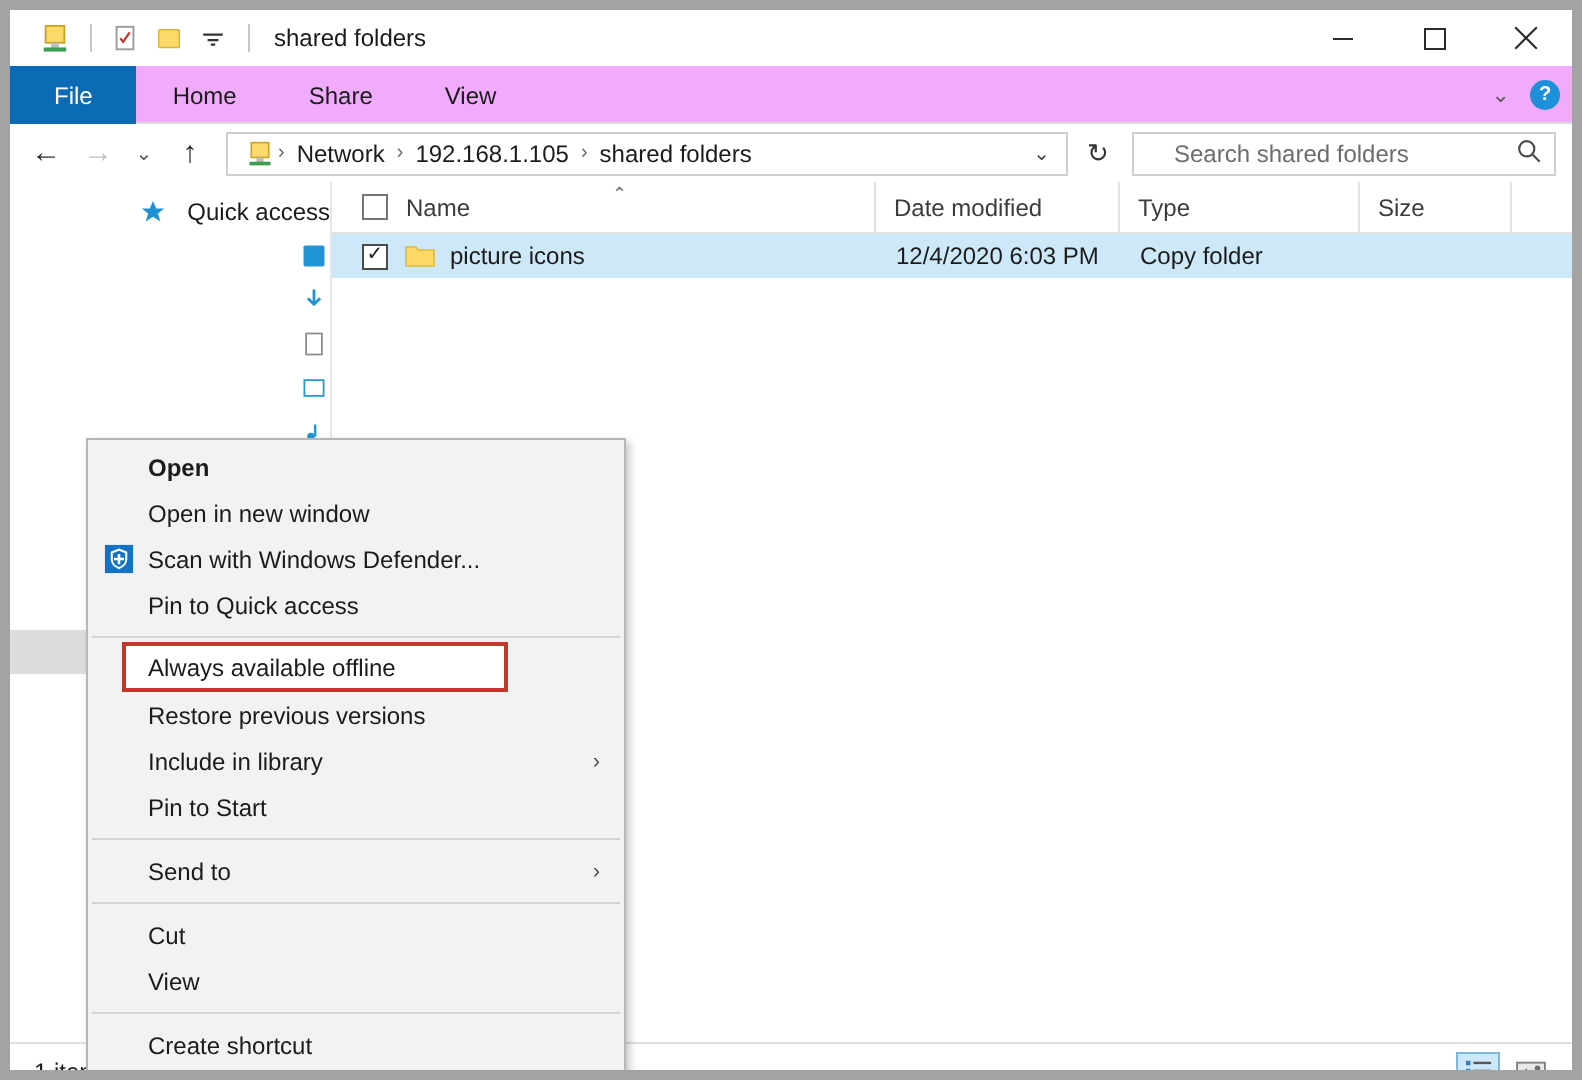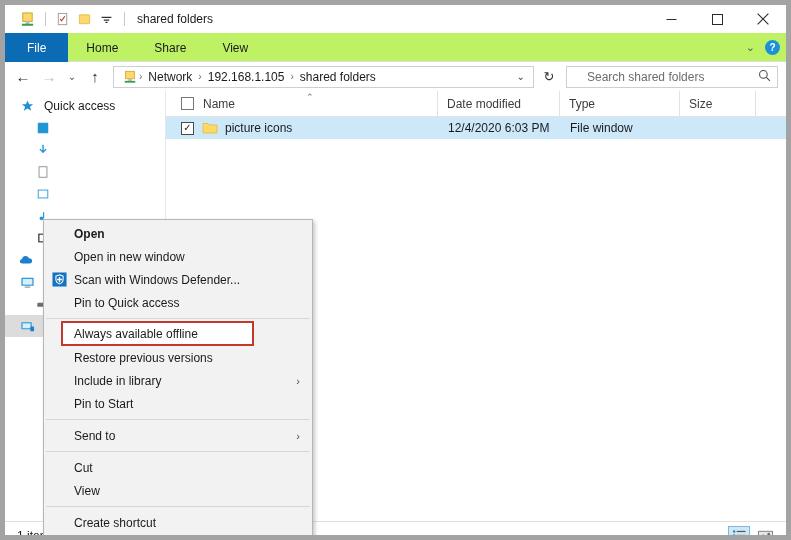--- a/index.html
+++ b/index.html
@@ -51,21 +51,21 @@
   .wc-btn {
     width: 46px; height: 28px;
     display: flex; align-items: center; justify-content: center;
     color: #333;
   }
 
   
   #ribbon {
     position: relative;
     height: 29px;
-    background: #bef264;
+    background: #f0abfc;
     display: flex;
     align-items: stretch;
     border-bottom: 1px solid #dcdcdc;
   }
   .tab {
     display: flex; align-items: center; justify-content: center;
     padding: 0 18px;
     font-size: 12px;
     color: #1b1b1b;
     height: 29px;
@@ -177,20 +177,21 @@
   }
   .nav-item {
     height: 22px;
     display: flex;
     align-items: center;
     font-size: 12px;
     color: #1b1b1b;
     padding-left: 14px;
     gap: 9px;
     white-space: nowrap;
+    justify-content: flex-end;
   }
   .nav-item.indent { padding-left: 30px; }
   .nav-item.selected { background: #dcdcdc; }
   .nav-ico { width: 16px; height: 16px; display: flex; align-items: center; justify-content: center; flex-shrink: 0; }
 
   #filepane {
     flex: 1;
     position: relative;
     border-left: 1px solid #e6e6e6;
     min-width: 0;
@@ -566,21 +567,21 @@
         <span class="row-check">✓</span>
         <span class="cell-name">
           <span class="nav-ico">
             <svg width="16" height="14" viewBox="0 0 16 14">
               <path d="M1 2.5 H6 L7.2 4 H15 V12 H1 Z" fill="#ffd966" stroke="#e0b93c" stroke-width="0.8"></path>
             </svg>
           </span>
           <span>picture icons</span>
         </span>
         <span class="cell-date">12/4/2020 6:03 PM</span>
-        <span class="cell-type">File window</span>
+        <span class="cell-type">Copy folder</span>
         <span class="cell-size"></span>
       </div>
     </div>
 
     <div id="ctxmenu">
 
       <div class="mi bold tall">Open</div>
       <div class="mi tall">Open in new window</div>
       <div class="mi tall">
         <span class="mi-ico">

